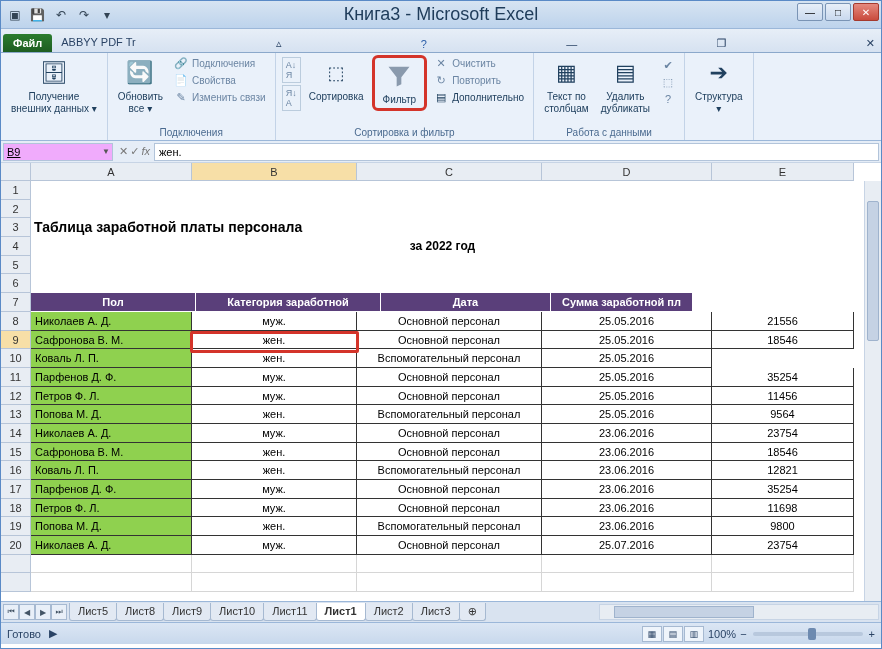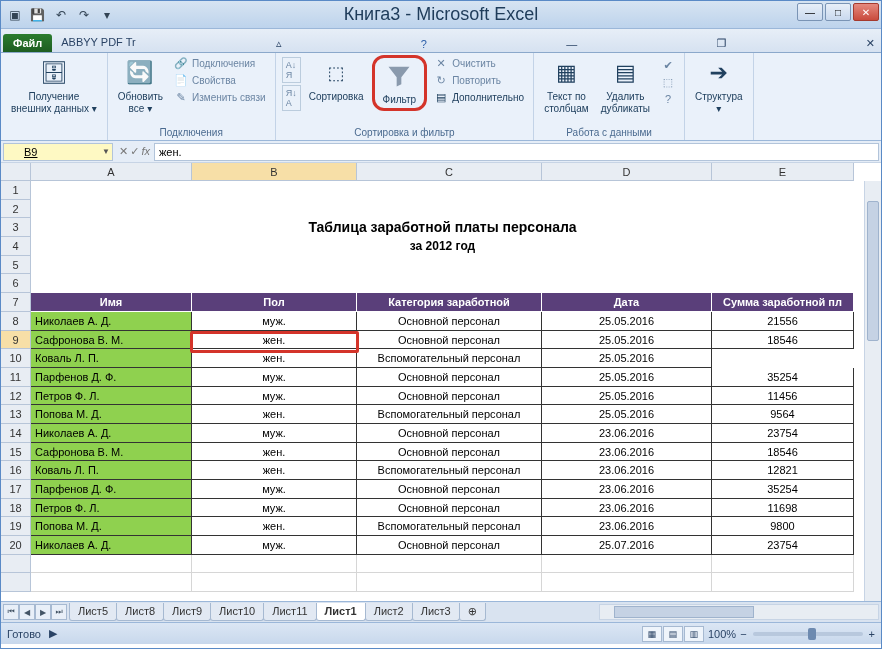--- a/index.html
+++ b/index.html
@@ -23,42 +23,42 @@
 
 .ribbon { height: 88px; background:#eaf1fa; border-bottom:1px solid #9bb7d9; display:flex; }
 .group { border-right:1px solid #c3d3e7; padding:2px 6px 1px; display:flex; flex-direction:column; position:relative; }
 .group-body { flex:1; display:flex; align-items:flex-start; gap:4px; }
 .group-label { text-align:center; font-size:10px; color:#4a6a8f; padding:1px 0; }
 .big-btn { display:flex; flex-direction:column; align-items:center; justify-content:center; padding:2px 4px; font-size:10px; color:#21415f; text-align:center; line-height:1.15; border-radius:3px; gap:2px; }
 .big-icon { width:32px; height:32px; display:flex; align-items:center; justify-content:center; font-size:22px; }
 .small-btn-stack { display:flex; flex-direction:column; gap:1px; }
 .small-btn { display:flex; align-items:center; gap:4px; font-size:10px; color:#6b85a3; padding:1px 3px; white-space:nowrap;}
 .small-btn .si { width:14px; height:14px; display:inline-flex; align-items:center; justify-content:center; font-size:11px; }
-.red-highlight { border:3px solid #d4342a; border-radius:12px; }
+.red-highlight { border:3px solid #d4342a; border-radius:6px; }
 
 
 .fbar-row { height:22px; display:flex; align-items:center; border-bottom:1px solid #c7d4e5; background:#e5edf7; font-size:11px;}
-.name-box { width:110px; border:1px solid #b2c4da; background:#fef9c3; margin:1px 2px; height:18px; display:flex; align-items:center; padding:0 20px; position:relative;text-decoration:underline;}
+.name-box { width:110px; border:1px solid #b2c4da; background:#f0abfc; margin:1px 2px; height:18px; display:flex; align-items:center; padding:0 3px; position:relative;text-decoration:underline;}
 .name-box .dd{ position:absolute; right:2px; font-size:8px; color:#555;}
 .fx-btns { display:flex; gap:2px; padding:0 4px; color:#777;}
 .formula-input { flex:1; background:#fff; border:1px solid #b2c4da; height:18px; padding:0 4px; margin-right:2px; display:flex; align-items:center; font-size:11px;}
 
 
 .grid-area { position:relative; height: 438px; overflow:hidden; background:#fff;}
 .corner { position:absolute; left:0; top:0; width:30px; height:18px; background:#e8edf3; border-right:1px solid #b7c5d8; border-bottom:1px solid #b7c5d8;}
 .col-headers { position:absolute; left:30px; top:0; height:18px; display:flex;}
 .ch { background:#e8edf3; border-right:1px solid #b7c5d8; border-bottom:1px solid #b7c5d8; font-size:11px; color:#333; text-align:center; line-height:18px;}
 .ch.sel { background:#f7dfa7; }
 .row-headers { position:absolute; left:0; top:18px; width:30px;}
 .rh { height:18.7px; background:#e8edf3; border-right:1px solid #b7c5d8; border-bottom:1px solid #b7c5d8; font-size:11px; color:#333; text-align:center; line-height:18.7px;}
 .rh.sel { background:#f7dfa7; }
 .cells { position:absolute; left:30px; top:18px; }
 .row { display:flex; height:18.7px; }
 .cell { border-right:1px solid #d6d6d6; border-bottom:1px solid #d6d6d6; font-size:11px; padding:0 3px; line-height:18.7px; overflow:hidden; white-space:nowrap; color:#000; background:#fff;}
-.title-cell { font-weight:bold; font-size:14px; text-align:center; border:none;}
+.title-cell { font-weight:bold; font-size:14px; text-align:left; border:none;}
 .subtitle-cell { font-weight:bold; font-size:12px; text-align:center; border:none;}
 .th-cell { background:#5a3f7a; color:#fff; font-weight:bold; text-align:center; border-right:1px solid #fff; border-bottom:1px solid #fff;}
 .name-cell { background:#8fd14f; border-right:1px solid #333; border-bottom:1px solid #333; padding-left:4px;}
 .dc { text-align:center; border-right:1px solid #333; border-bottom:1px solid #333;}
 .noborder { border-right:none; border-bottom:none; }
 .red-cell-highlight { position:absolute; border:3px solid #d4342a; border-radius:2px; pointer-events:none;}
 .scroll-v { position:absolute; right:0; top:18px; bottom:0; width:17px; background:#e8edf3; border-left:1px solid #c7d4e5;}
 .scroll-v .thumb{ position:absolute; left:2px; right:2px; top:20px; height:140px; background:#c5d2e4; border:1px solid #9fb3cd; border-radius:2px;}
 
 
@@ -284,38 +284,37 @@
         <div class="cell cA noborder"></div>
         <div class="cell cB noborder"></div>
         <div class="cell cC noborder"></div>
         <div class="cell cD noborder"></div>
         <div class="cell cE noborder"></div>
       </div>
       <div class="row">
         <div class="cell cA noborder title-cell" style="width: 823px;">Таблица заработной платы персонала</div>
       </div>
       <div class="row">
-        <div class="cell cA noborder subtitle-cell" style="width: 823px;">за 2012 год</div>
+        <div class="cell cA noborder subtitle-cell" style="width: 823px;">за 2022 год</div>
       </div>
       <div class="row">
         <div class="cell cA noborder"></div>
         <div class="cell cB noborder"></div>
         <div class="cell cC noborder"></div>
         <div class="cell cD noborder"></div>
         <div class="cell cE noborder"></div>
       </div>
       <div class="row">
         <div class="cell cA noborder"></div>
         <div class="cell cB noborder"></div>
         <div class="cell cC noborder"></div>
         <div class="cell cD noborder"></div>
         <div class="cell cE noborder"></div>
       </div>
       <div class="row">
-        <div class="cell cA th-cell">Имя</div>
         <div class="cell cB th-cell">Пол</div>
         <div class="cell cC th-cell">Категория заработной</div>
         <div class="cell cD th-cell">Дата</div>
         <div class="cell cE th-cell">Сумма заработной пл</div>
       </div>
       <div class="row">
         <div class="cell cA name-cell">Николаев А. Д.</div>
         <div class="cell cB dc">муж.</div>
         <div class="cell cC dc">Основной персонал</div>
         <div class="cell cD dc">25.05.2016</div>

